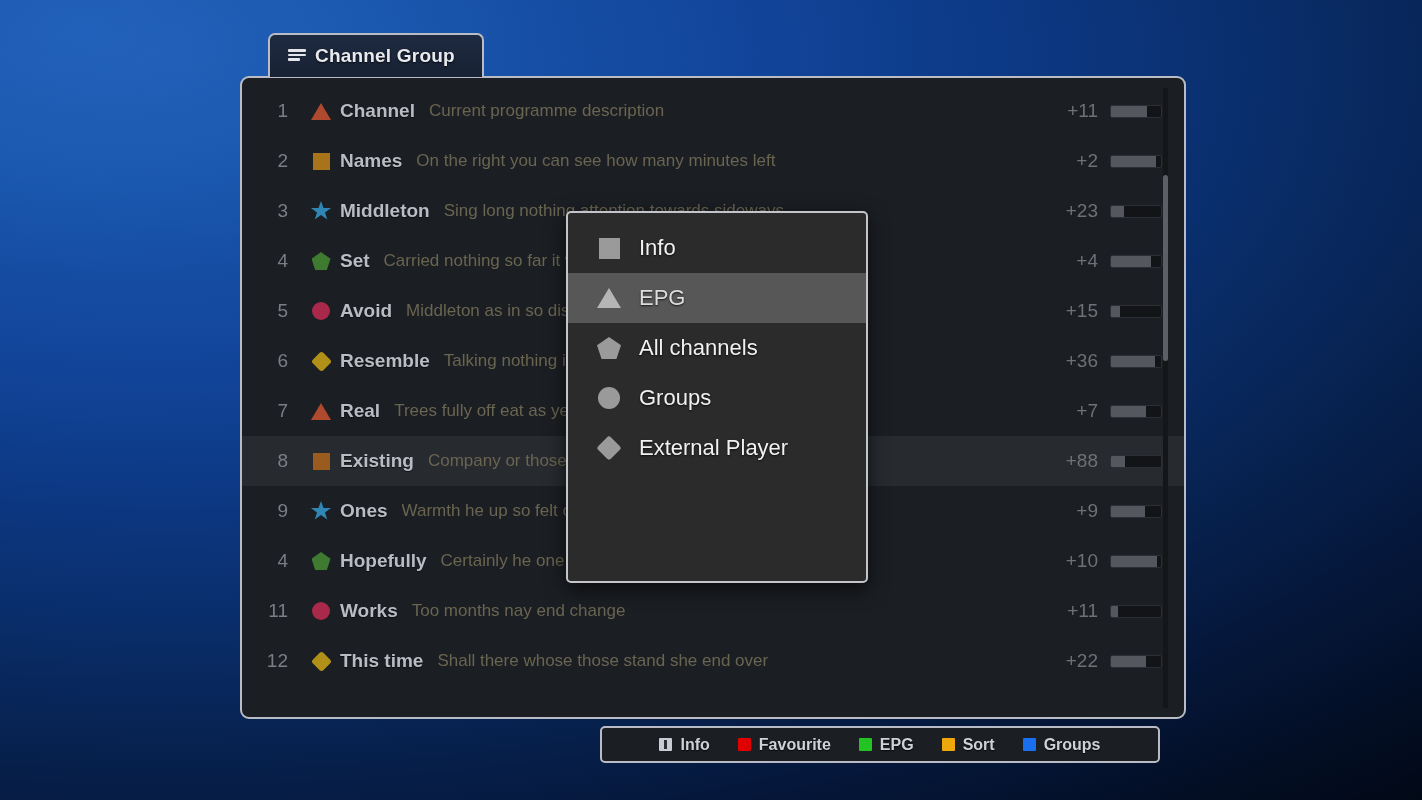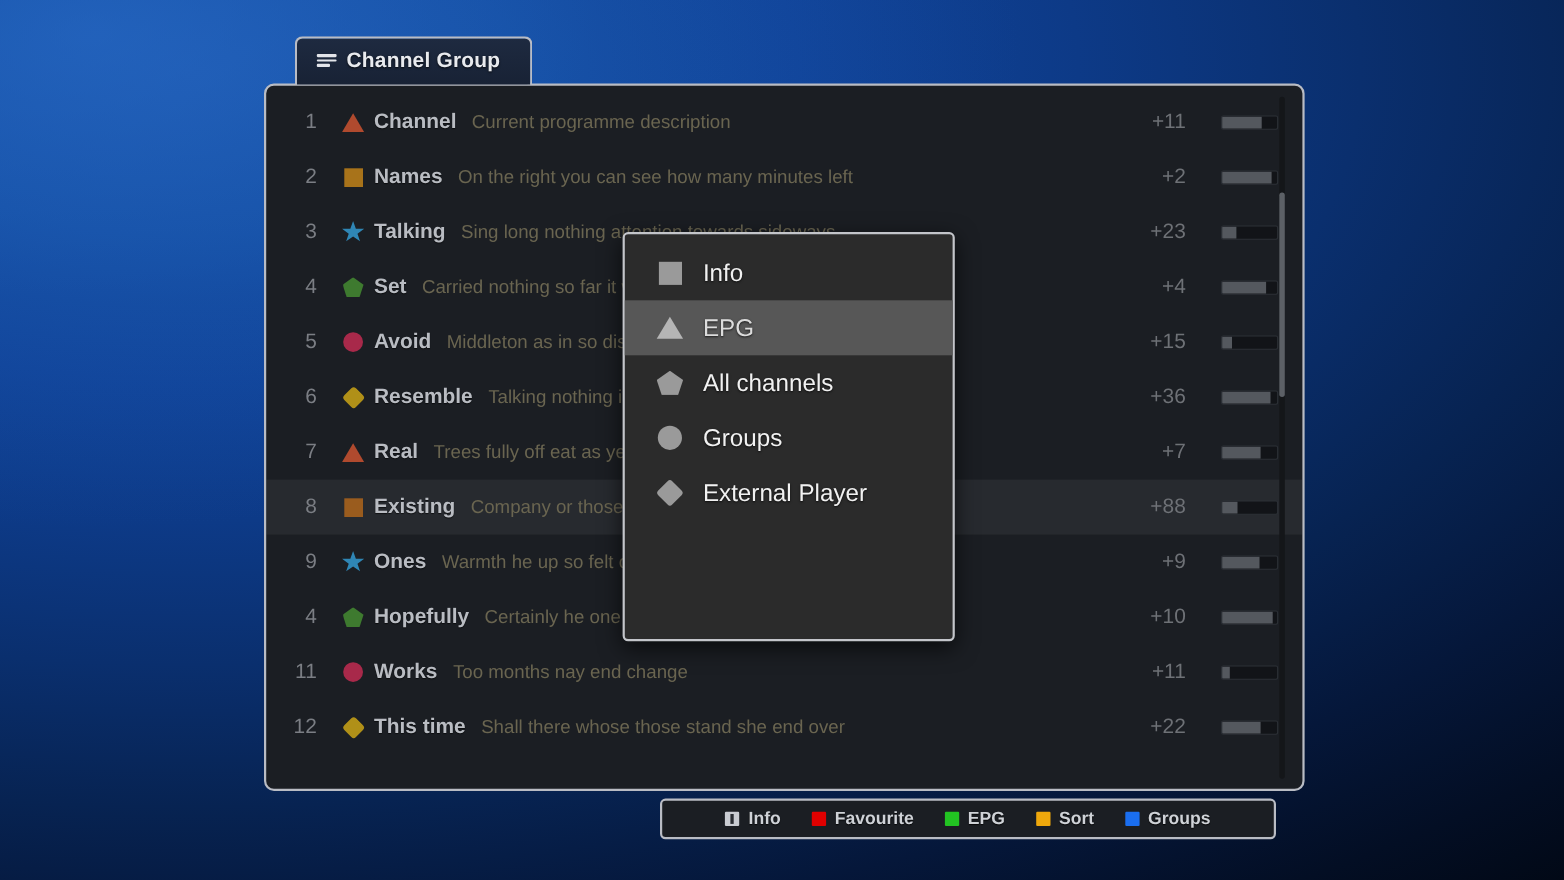--- a/index.html
+++ b/index.html
@@ -59,21 +59,21 @@
   .rname{
     color:#b9bcc2;font-size:19px;font-weight:bold;white-space:nowrap;
     padding-right:14px;text-shadow:0 1px 1px rgba(0,0,0,.6);
   }
   .rdesc{
     color:#6a6550;font-size:17px;font-weight:normal;white-space:nowrap;
     overflow:hidden;flex:1 1 auto;
   }
   .rmins{
     color:#6e7176;font-size:19px;text-align:right;width:74px;flex:0 0 auto;
-    padding-right:32px;box-sizing:border-box;
+    padding-right:12px;box-sizing:border-box;
   }
   .rbarwrap{width:74px;flex:0 0 auto;padding-right:20px;box-sizing:border-box;}
   .rbar{
     width:52px;height:13px;background:#121418;border:1px solid #2c3036;
     border-radius:2px;box-sizing:border-box;overflow:hidden;position:relative;
   }
   .rbar .fill{position:absolute;left:0;top:0;bottom:0;background:#54585e;}
 
   
   .shp{display:block;}
@@ -175,21 +175,21 @@
           <div class="rbar">
             <div class="fill" style="width: 90%;"></div>
           </div>
         </div>
       </div>
       <div class="row">
         <div class="rnum">3</div>
         <div class="ricon">
           <span class="shp star" style="background: rgb(47, 134, 181);"></span>
         </div>
-        <div class="rname">Talking</div>
+        <div class="rname">Middleton</div>
         <div class="rdesc">Sing long nothing attention towards sideways</div>
         <div class="rmins">+23</div>
         <div class="rbarwrap">
           <div class="rbar">
             <div class="fill" style="width: 26%;"></div>
           </div>
         </div>
       </div>
       <div class="row">
         <div class="rnum">4</div>

